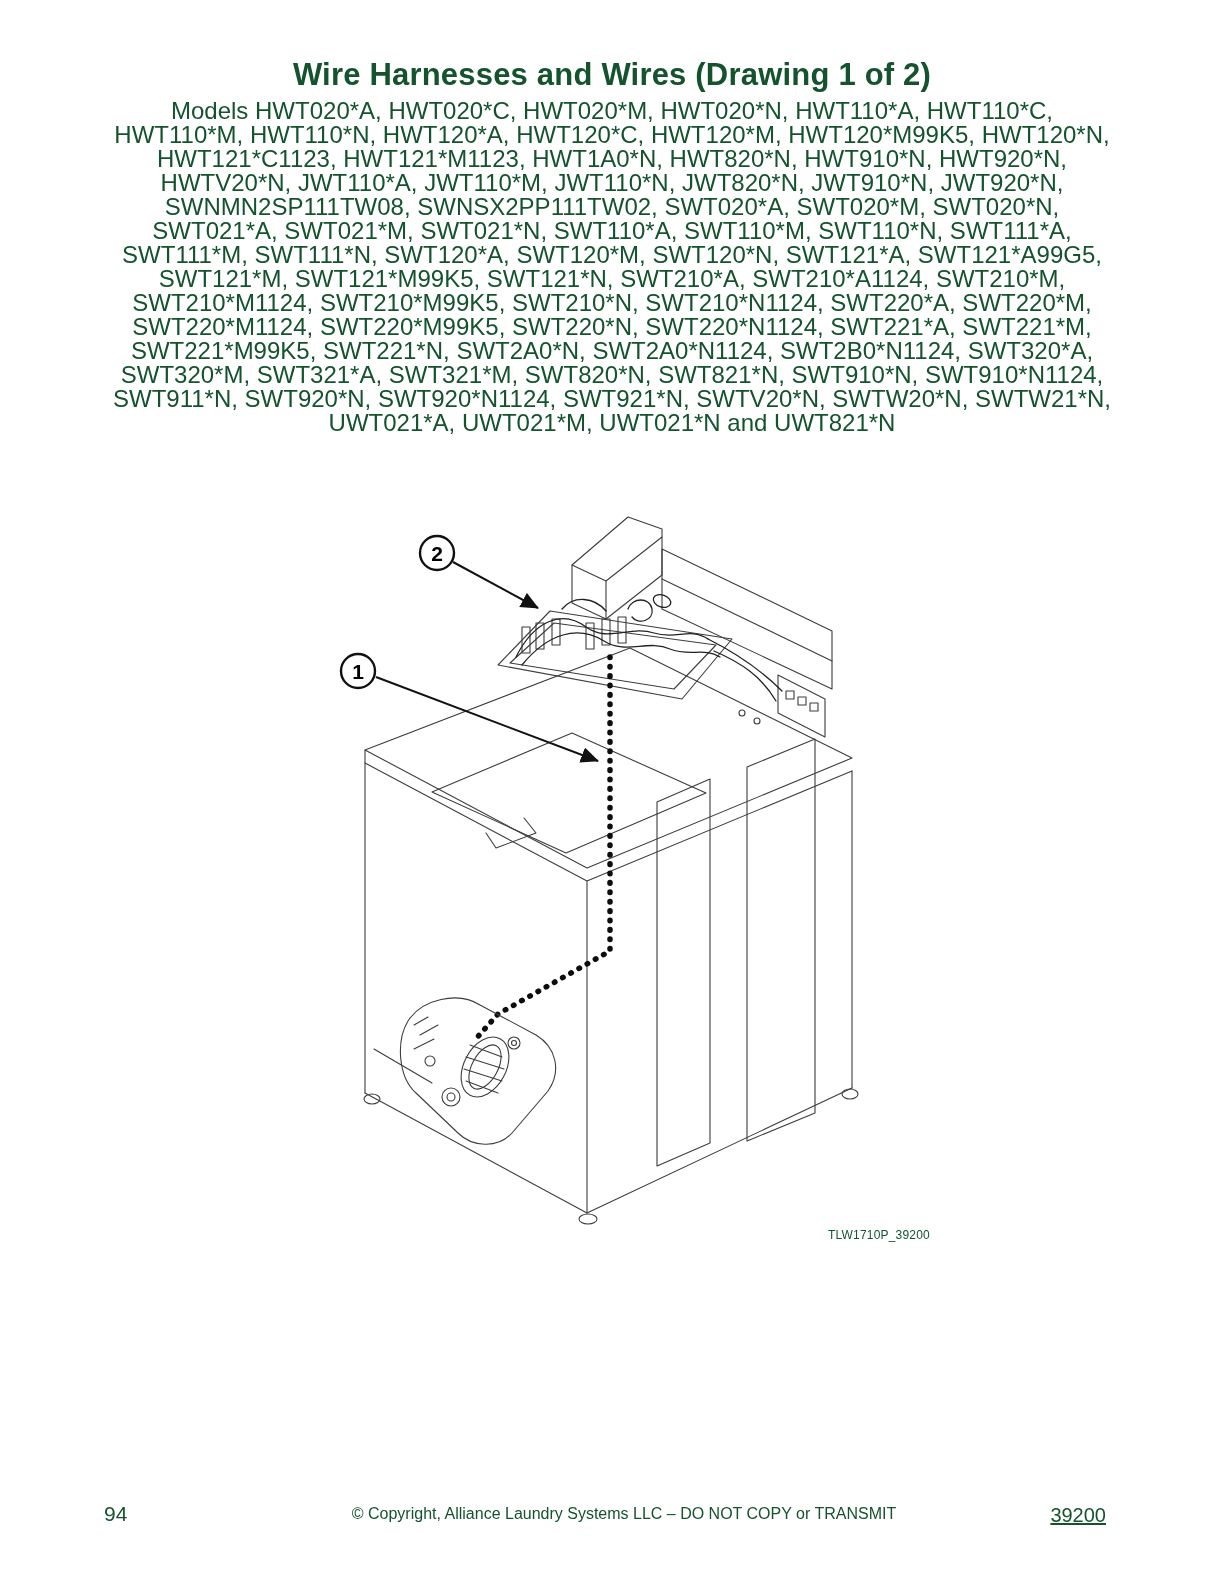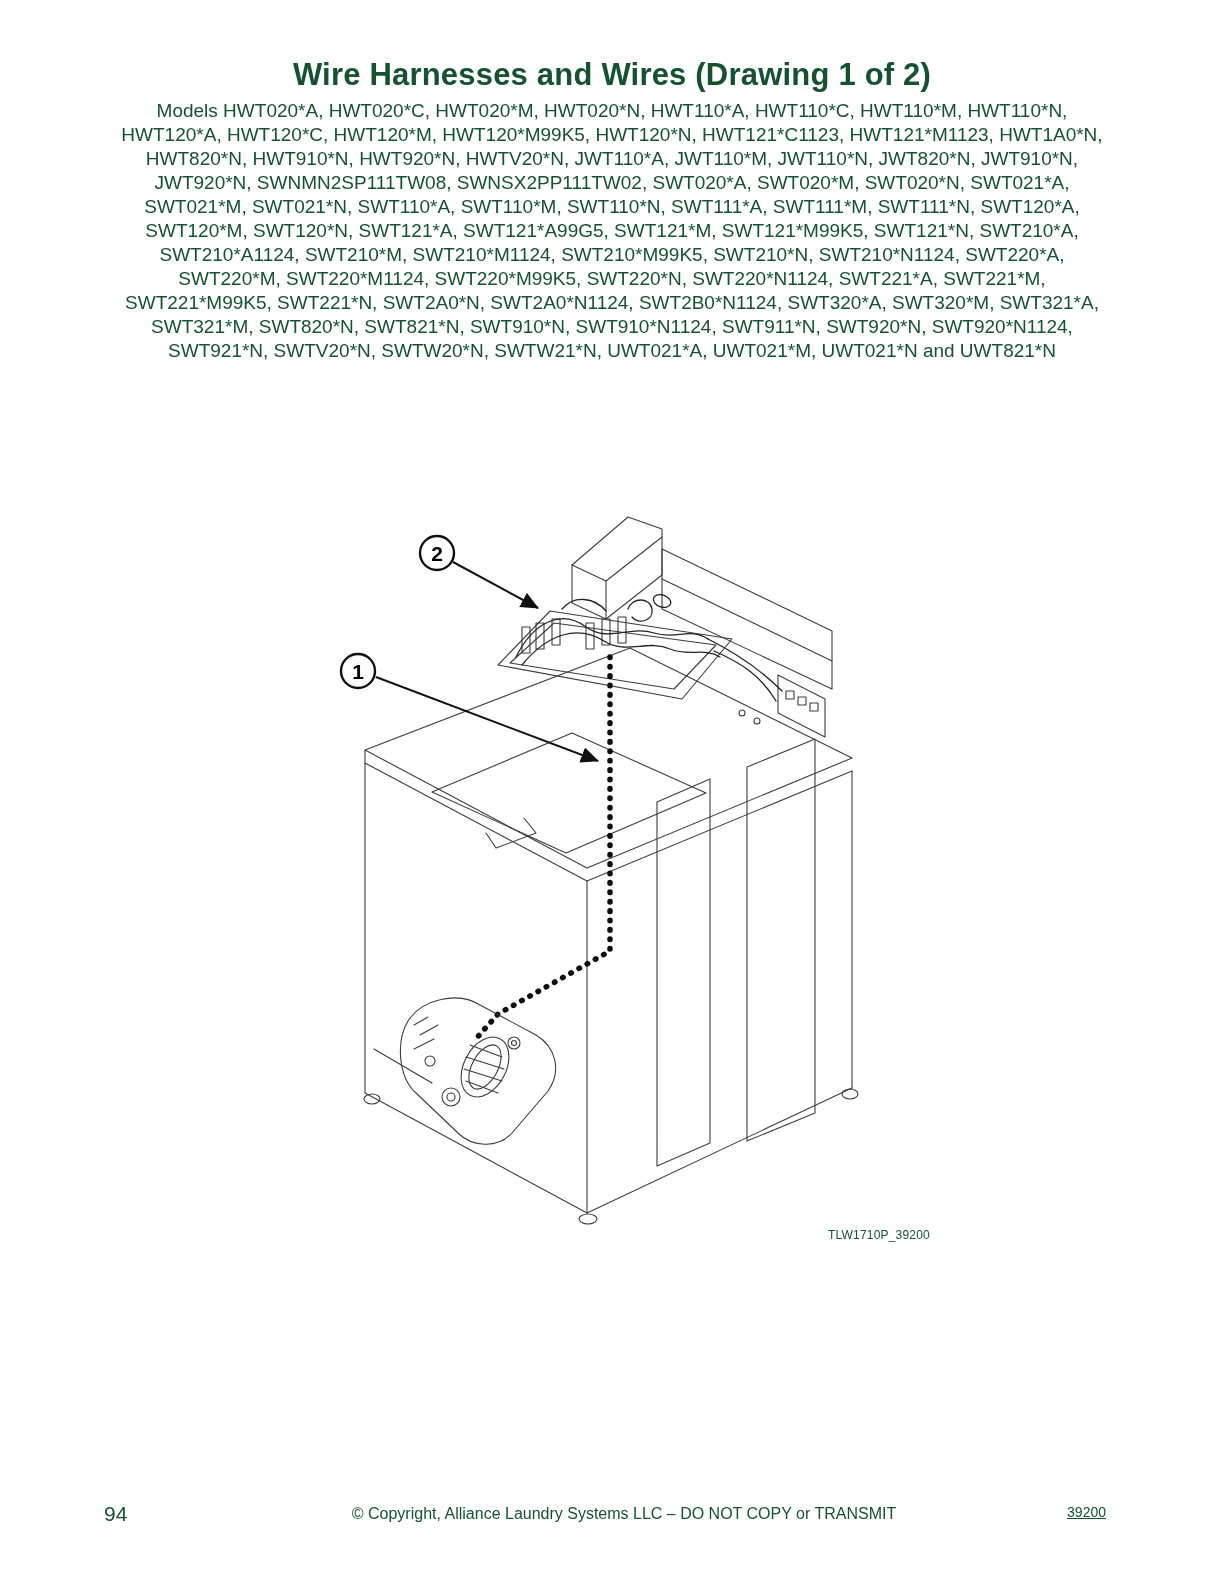--- a/index.html
+++ b/index.html
@@ -13,21 +13,21 @@
     overflow:hidden;
   }
   .title {
     position:absolute; top:57px; left:0; width:100%;
     text-align:center; font-size:31px; font-weight:bold;
     letter-spacing:0.2px;
     margin:0;
   }
   .models {
     position:absolute; top:99px; left:112px; width:1000px;
-    text-align:center; font-size:19px; line-height:24px;
+    text-align:center; font-size:24px; line-height:24px;
     margin:0;
   }
   .diagram {
     position:absolute; left:310px; top:505px; width:640px; height:780px;
   }
   .ln  { fill:none; stroke:#3d3d3d; stroke-width:1.1; stroke-linejoin:round; stroke-linecap:round; }
   .lnb { fill:none; stroke:#222; stroke-width:1.3; stroke-linejoin:round; stroke-linecap:round; }
   .dots {
     fill:none; stroke:#0d0d0d; stroke-width:5.5;
     stroke-dasharray:0.6 8.8; stroke-linecap:round; stroke-linejoin:round;
@@ -37,21 +37,21 @@
     font-family:"Liberation Sans", sans-serif;
     font-size:21px; font-weight:bold; fill:#000;
   }
   .arrow-line { stroke:#111; stroke-width:2; fill:none; }
   .drawing-code {
     position:absolute; left:828px; top:1228px;
     font-size:12px; letter-spacing:0.2px;
   }
   .footer-page { position:absolute; left:104px; top:1502px; font-size:21px; }
   .footer-copy { position:absolute; left:0; width:100%; top:1505px; text-align:center; font-size:16px;padding-left:12px; }
-  .footer-doc  { position:absolute; right:118px; top:1504px; font-size:14px;text-decoration:underline; }
+  .footer-doc  { position:absolute; right:118px; top:1504px; font-size:20px;text-decoration:underline; }
 </style>
 </head>
 <body>
 
 <div class="page">
 
   <h1 class="title">Wire Harnesses and Wires (Drawing 1 of 2)</h1>
 
   <p class="models">Models HWT020*A, HWT020*C, HWT020*M, HWT020*N, HWT110*A, HWT110*C, HWT110*M, HWT110*N, HWT120*A, HWT120*C, HWT120*M, HWT120*M99K5, HWT120*N, HWT121*C1123, HWT121*M1123, HWT1A0*N, HWT820*N, HWT910*N, HWT920*N, HWTV20*N, JWT110*A, JWT110*M, JWT110*N, JWT820*N, JWT910*N, JWT920*N, SWNMN2SP111TW08, SWNSX2PP111TW02, SWT020*A, SWT020*M, SWT020*N, SWT021*A, SWT021*M, SWT021*N, SWT110*A, SWT110*M, SWT110*N, SWT111*A, SWT111*M, SWT111*N, SWT120*A, SWT120*M, SWT120*N, SWT121*A, SWT121*A99G5, SWT121*M, SWT121*M99K5, SWT121*N, SWT210*A, SWT210*A1124, SWT210*M, SWT210*M1124, SWT210*M99K5, SWT210*N, SWT210*N1124, SWT220*A, SWT220*M, SWT220*M1124, SWT220*M99K5, SWT220*N, SWT220*N1124, SWT221*A, SWT221*M, SWT221*M99K5, SWT221*N, SWT2A0*N, SWT2A0*N1124, SWT2B0*N1124, SWT320*A, SWT320*M, SWT321*A, SWT321*M, SWT820*N, SWT821*N, SWT910*N, SWT910*N1124, SWT911*N, SWT920*N, SWT920*N1124, SWT921*N, SWTV20*N, SWTW20*N, SWTW21*N, UWT021*A, UWT021*M, UWT021*N and UWT821*N</p>
 

